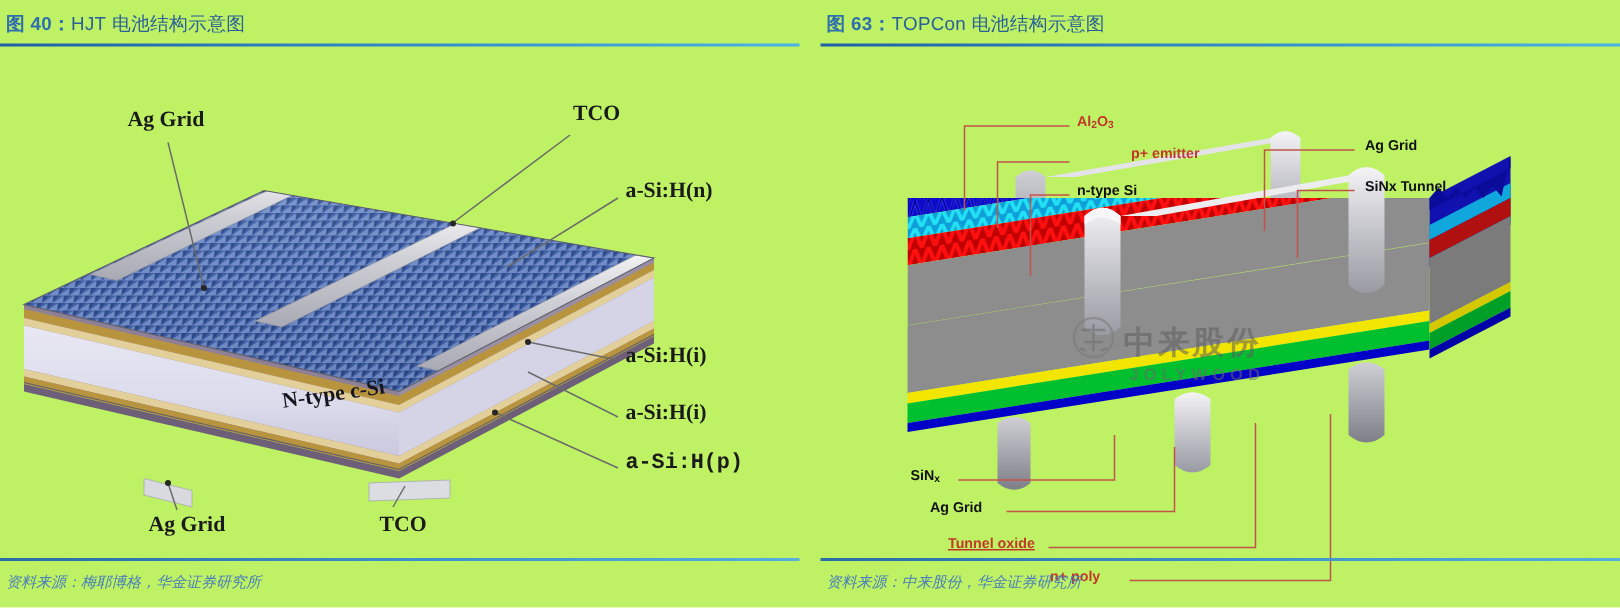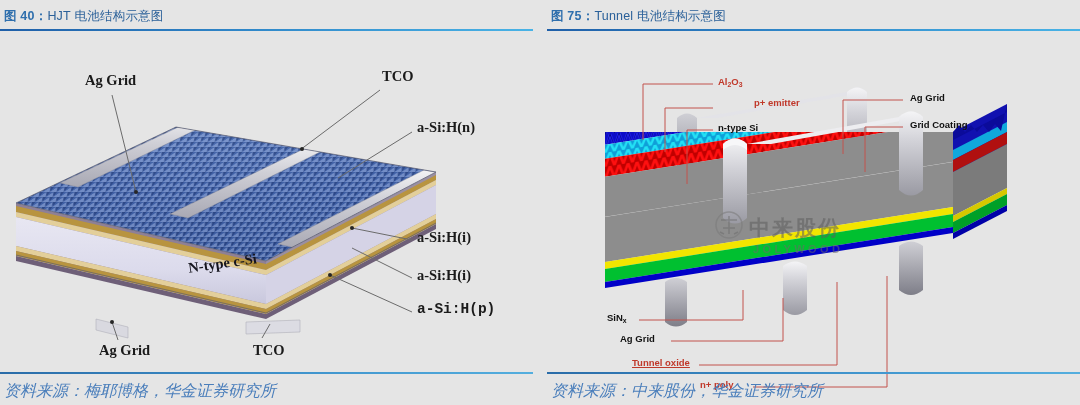--- a/index.html
+++ b/index.html
@@ -2,21 +2,21 @@
 <html><head>
 <meta charset="utf-8">
 <style>
   * { box-sizing: border-box; margin: 0; padding: 0; }
   html, body {
     width: 1080px; height: 405px;
     background: #ffffff;
     font-family: "Liberation Sans", sans-serif;
     overflow: hidden;
   }
-  .page { position: relative; width: 1080px; height: 405px; background:#e5e5e5; }
+  .page { position: relative; width: 1080px; height: 405px; background:#bef264; }
 
   .panel { position: absolute; top: 0; height: 405px; }
   .panel-left  { left: 0px;   width: 533px; }
   .panel-right { left: 547px; width: 533px; }
 
   .fig-title {
     position: absolute; top: 8px; left: 4px;
     font-size: 12.5px; color: #2a6099; font-weight: 400;
     white-space: nowrap; letter-spacing: .2px;
   }
@@ -25,21 +25,21 @@
   .rule-top {
     position: absolute; left: 0; top: 29px; width: 100%; height: 2px;
     background: linear-gradient(to right, #1f5fa8 0%, #2f86c8 45%, #49b3e6 100%);
   }
   .rule-bottom {
     position: absolute; left: 0; top: 372px; width: 100%; height: 1.6px;
     background: linear-gradient(to right, #2a6ca8 0%, #3f93cc 55%, #54aede 100%);
   }
   .src {
     position: absolute; top: 381px; left: 4px;
-    font-size: 16px; color: #4a7ebb; font-style: italic;
+    font-size: 10px; color: #4a7ebb; font-style: italic;
     font-family: "Liberation Serif", serif; white-space: nowrap;
   }
 
   .stage { position: absolute; left: 0; top: 32px; width: 533px; height: 338px; }
 
   
   .lbl {
     position: absolute; white-space: nowrap; line-height: 1;
   }
   .lbl-serif {
@@ -173,21 +173,21 @@
       <div class="lbl lbl-serif" style="left:253px; top:311px;">TCO</div>
     </div>
 
     <div class="rule-bottom"></div>
     <div class="src">资料来源：梅耶博格，华金证券研究所</div>
   </div>
 
   <div class="panel panel-right">
 
     <div class="fig-title">
-      <span class="num">图 75：</span><span>Tunnel</span>&nbsp;<span>电池结构示意图</span>
+      <span class="num">图 63：</span><span>TOPCon</span>&nbsp;<span>电池结构示意图</span>
     </div>
     <div class="rule-top"></div>
 
     <div class="stage">
       <svg width="533" height="338" viewBox="0 0 533 338">
         <defs>
           <linearGradient id="cyl" x1="0" y1="0" x2="0" y2="1">
             <stop offset="0%" stop-color="#f4f4f6"></stop>
             <stop offset="35%" stop-color="#d2d2d8"></stop>
             <stop offset="100%" stop-color="#9a9aa3"></stop>
@@ -288,21 +288,21 @@
           <path class="lead-red" d="M124 309 H236 V266"></path>
           <path class="lead-red" d="M152 333 H290 V250"></path>
           <path class="lead-red" d="M206 355 H340 V244"></path>
         </g>
       </svg>
 
       <div class="lbl lbl-red" style="left:171px; top:45px;">Al<span class="sub">2</span>O<span class="sub">3</span></div>
       <div class="lbl lbl-red" style="left:171px; top:66px;margin-left:36px;">p+ emitter</div>
       <div class="lbl lbl-bold" style="left:171px; top:91px;">n-type Si</div>
       <div class="lbl lbl-bold" style="left:363px; top:61px;">Ag Grid</div>
-      <div class="lbl lbl-bold" style="left:363px; top:88px;">Grid Coating</div>
+      <div class="lbl lbl-bold" style="left:363px; top:88px;">SiNx Tunnel</div>
       <div class="lbl lbl-bold" style="left:60px;  top:281px;">SiN<span class="sub">x</span></div>
       <div class="lbl lbl-bold" style="left:73px;  top:302px;">Ag Grid</div>
       <div class="lbl lbl-red" style="left:85px;  top:326px;text-decoration:underline;">Tunnel oxide</div>
       <div class="lbl lbl-red" style="left:153px; top:348px;text-align:right;">n+ poly</div>
     </div>
 
     <div class="rule-bottom"></div>
     <div class="src">资料来源：中来股份，华金证券研究所</div>
   </div>
 

